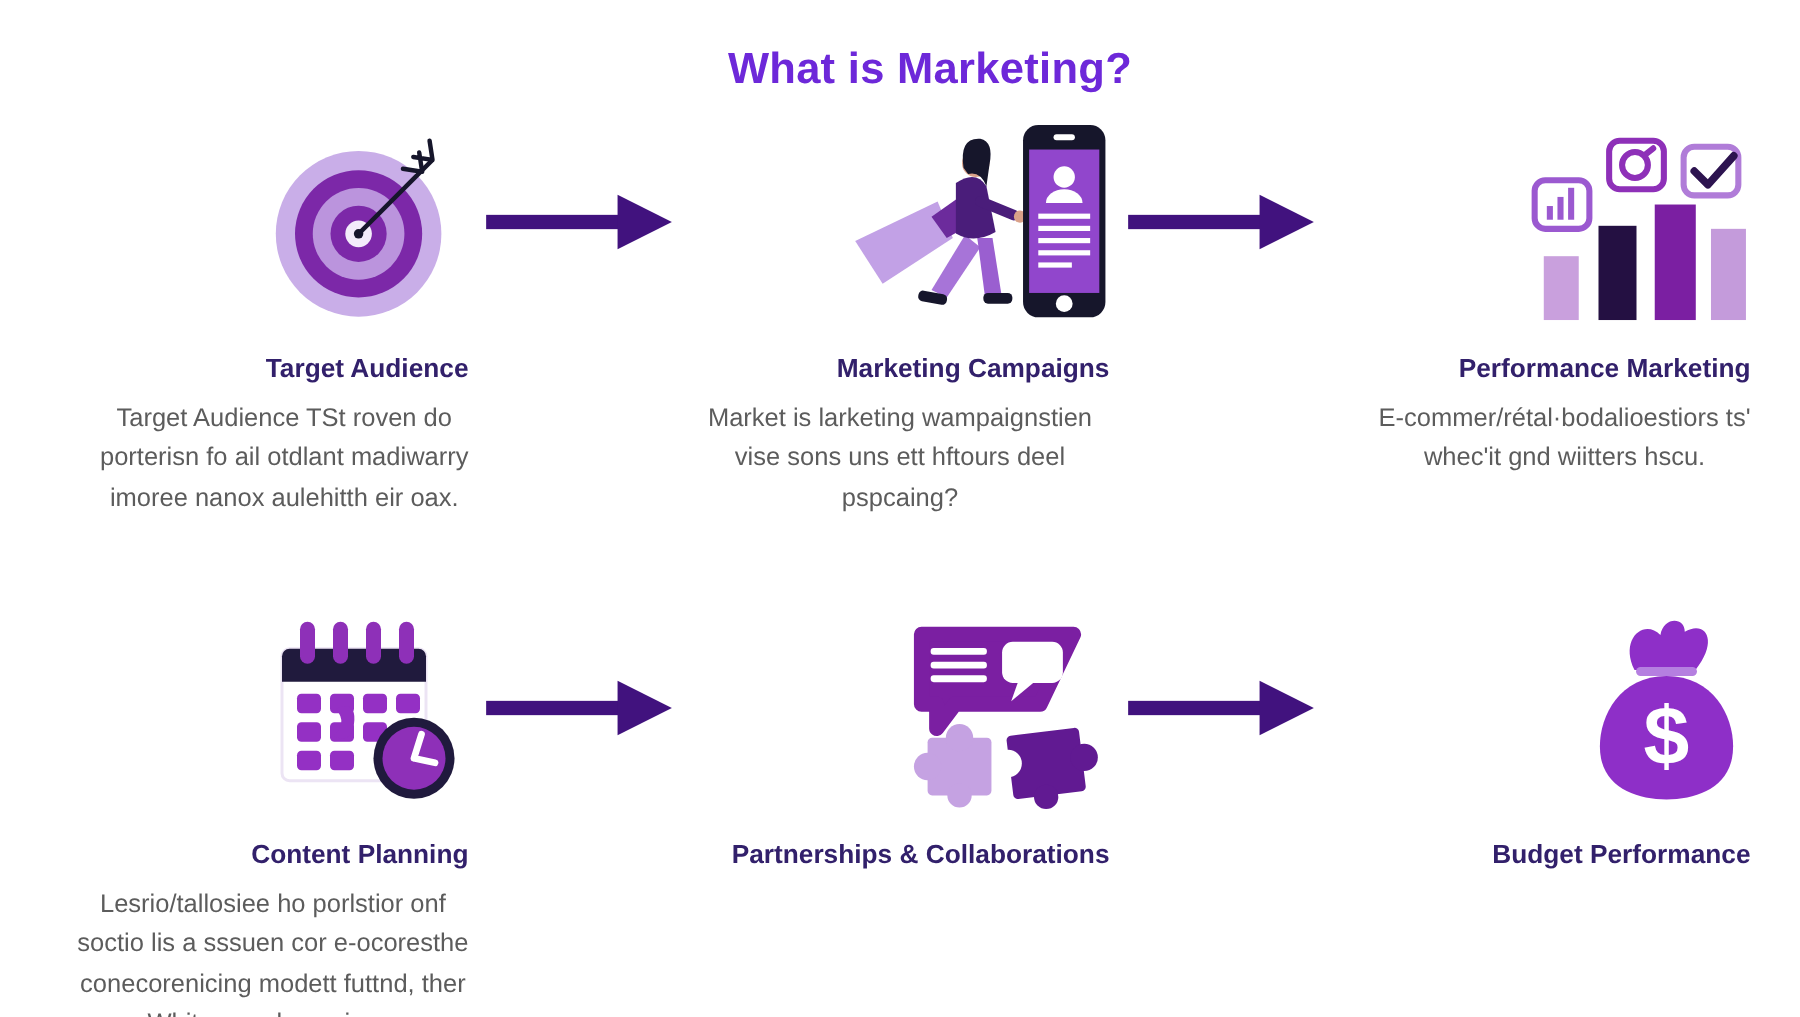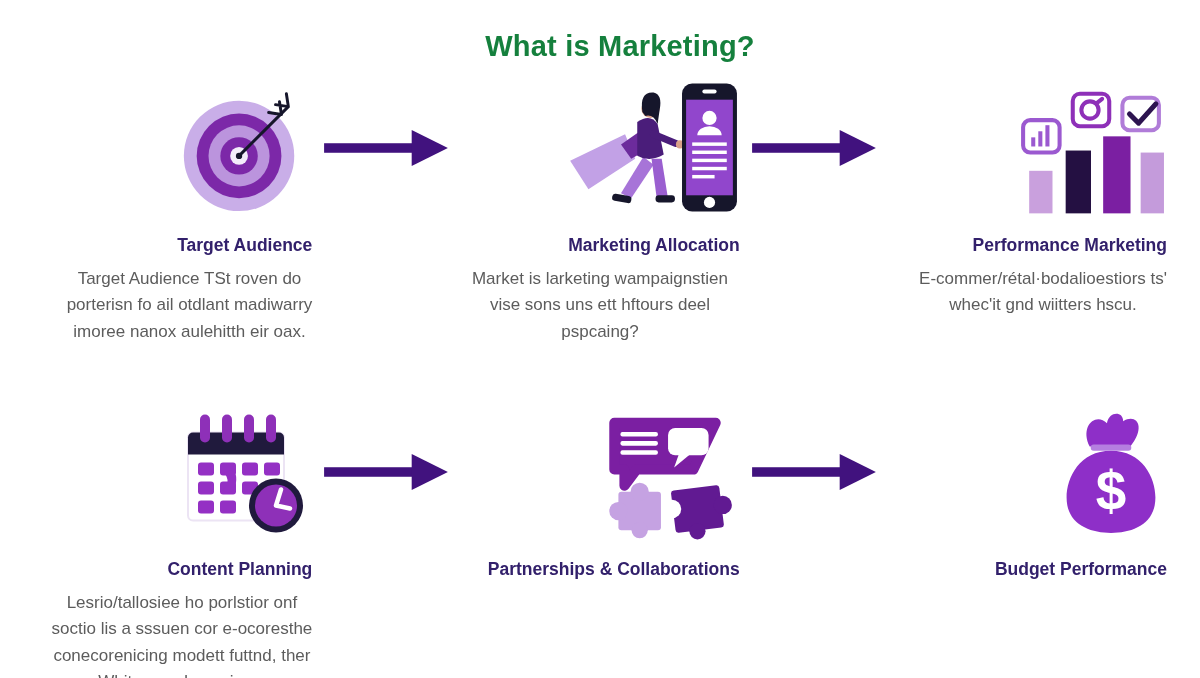--- a/index.html
+++ b/index.html
@@ -9,21 +9,21 @@
     background: #ffffff;
     font-family: "Liberation Sans", sans-serif;
     overflow: hidden;
   }
   .title {
     margin: 30px 0 4px;
     text-align: center;
     font-size: 29px;
     font-weight: 800;
     letter-spacing: .2px;
-    color: #15803d;
+    color: #6d28d9;
     padding-left: 40px;
   }
   .grid {
     display: grid;
     grid-template-columns: 1fr 132px 1fr 132px 1fr;
     row-gap: 52px;
     width: 1150px;
     margin: 10px auto 0;
   }
   .cell {
@@ -124,21 +124,21 @@
             <path d="M133 55 a12 9 0 0 1 24 0 Z" fill="#ffffff"></path>
             <rect x="128" y="62" width="34" height="3.4" fill="#ffffff"></rect>
             <rect x="128" y="70" width="34" height="3.4" fill="#ffffff"></rect>
             <rect x="128" y="78" width="34" height="3.4" fill="#ffffff"></rect>
             <rect x="128" y="86" width="34" height="3.4" fill="#ffffff"></rect>
             <rect x="128" y="94" width="22" height="3.4" fill="#ffffff"></rect>
             <circle cx="145" cy="121" r="5.5" fill="#ffffff"></circle>
           </g>
         </svg>
       </div>
-      <h2>Marketing Allocation</h2>
+      <h2>Marketing Campaigns</h2>
       <p>Market is larketing wampaignstien
 vise sons uns ett hftours deel pspcaing?</p>
     </section>
 
     <div class="arrow-cell">
       <svg width="126" height="40" viewBox="0 0 130 42">
         <rect y="16" width="96" height="10" fill="#41127e"></rect>
         <polygon points="92,2 130,21 92,40" fill="#41127e"></polygon>
       </svg>
     </div>

